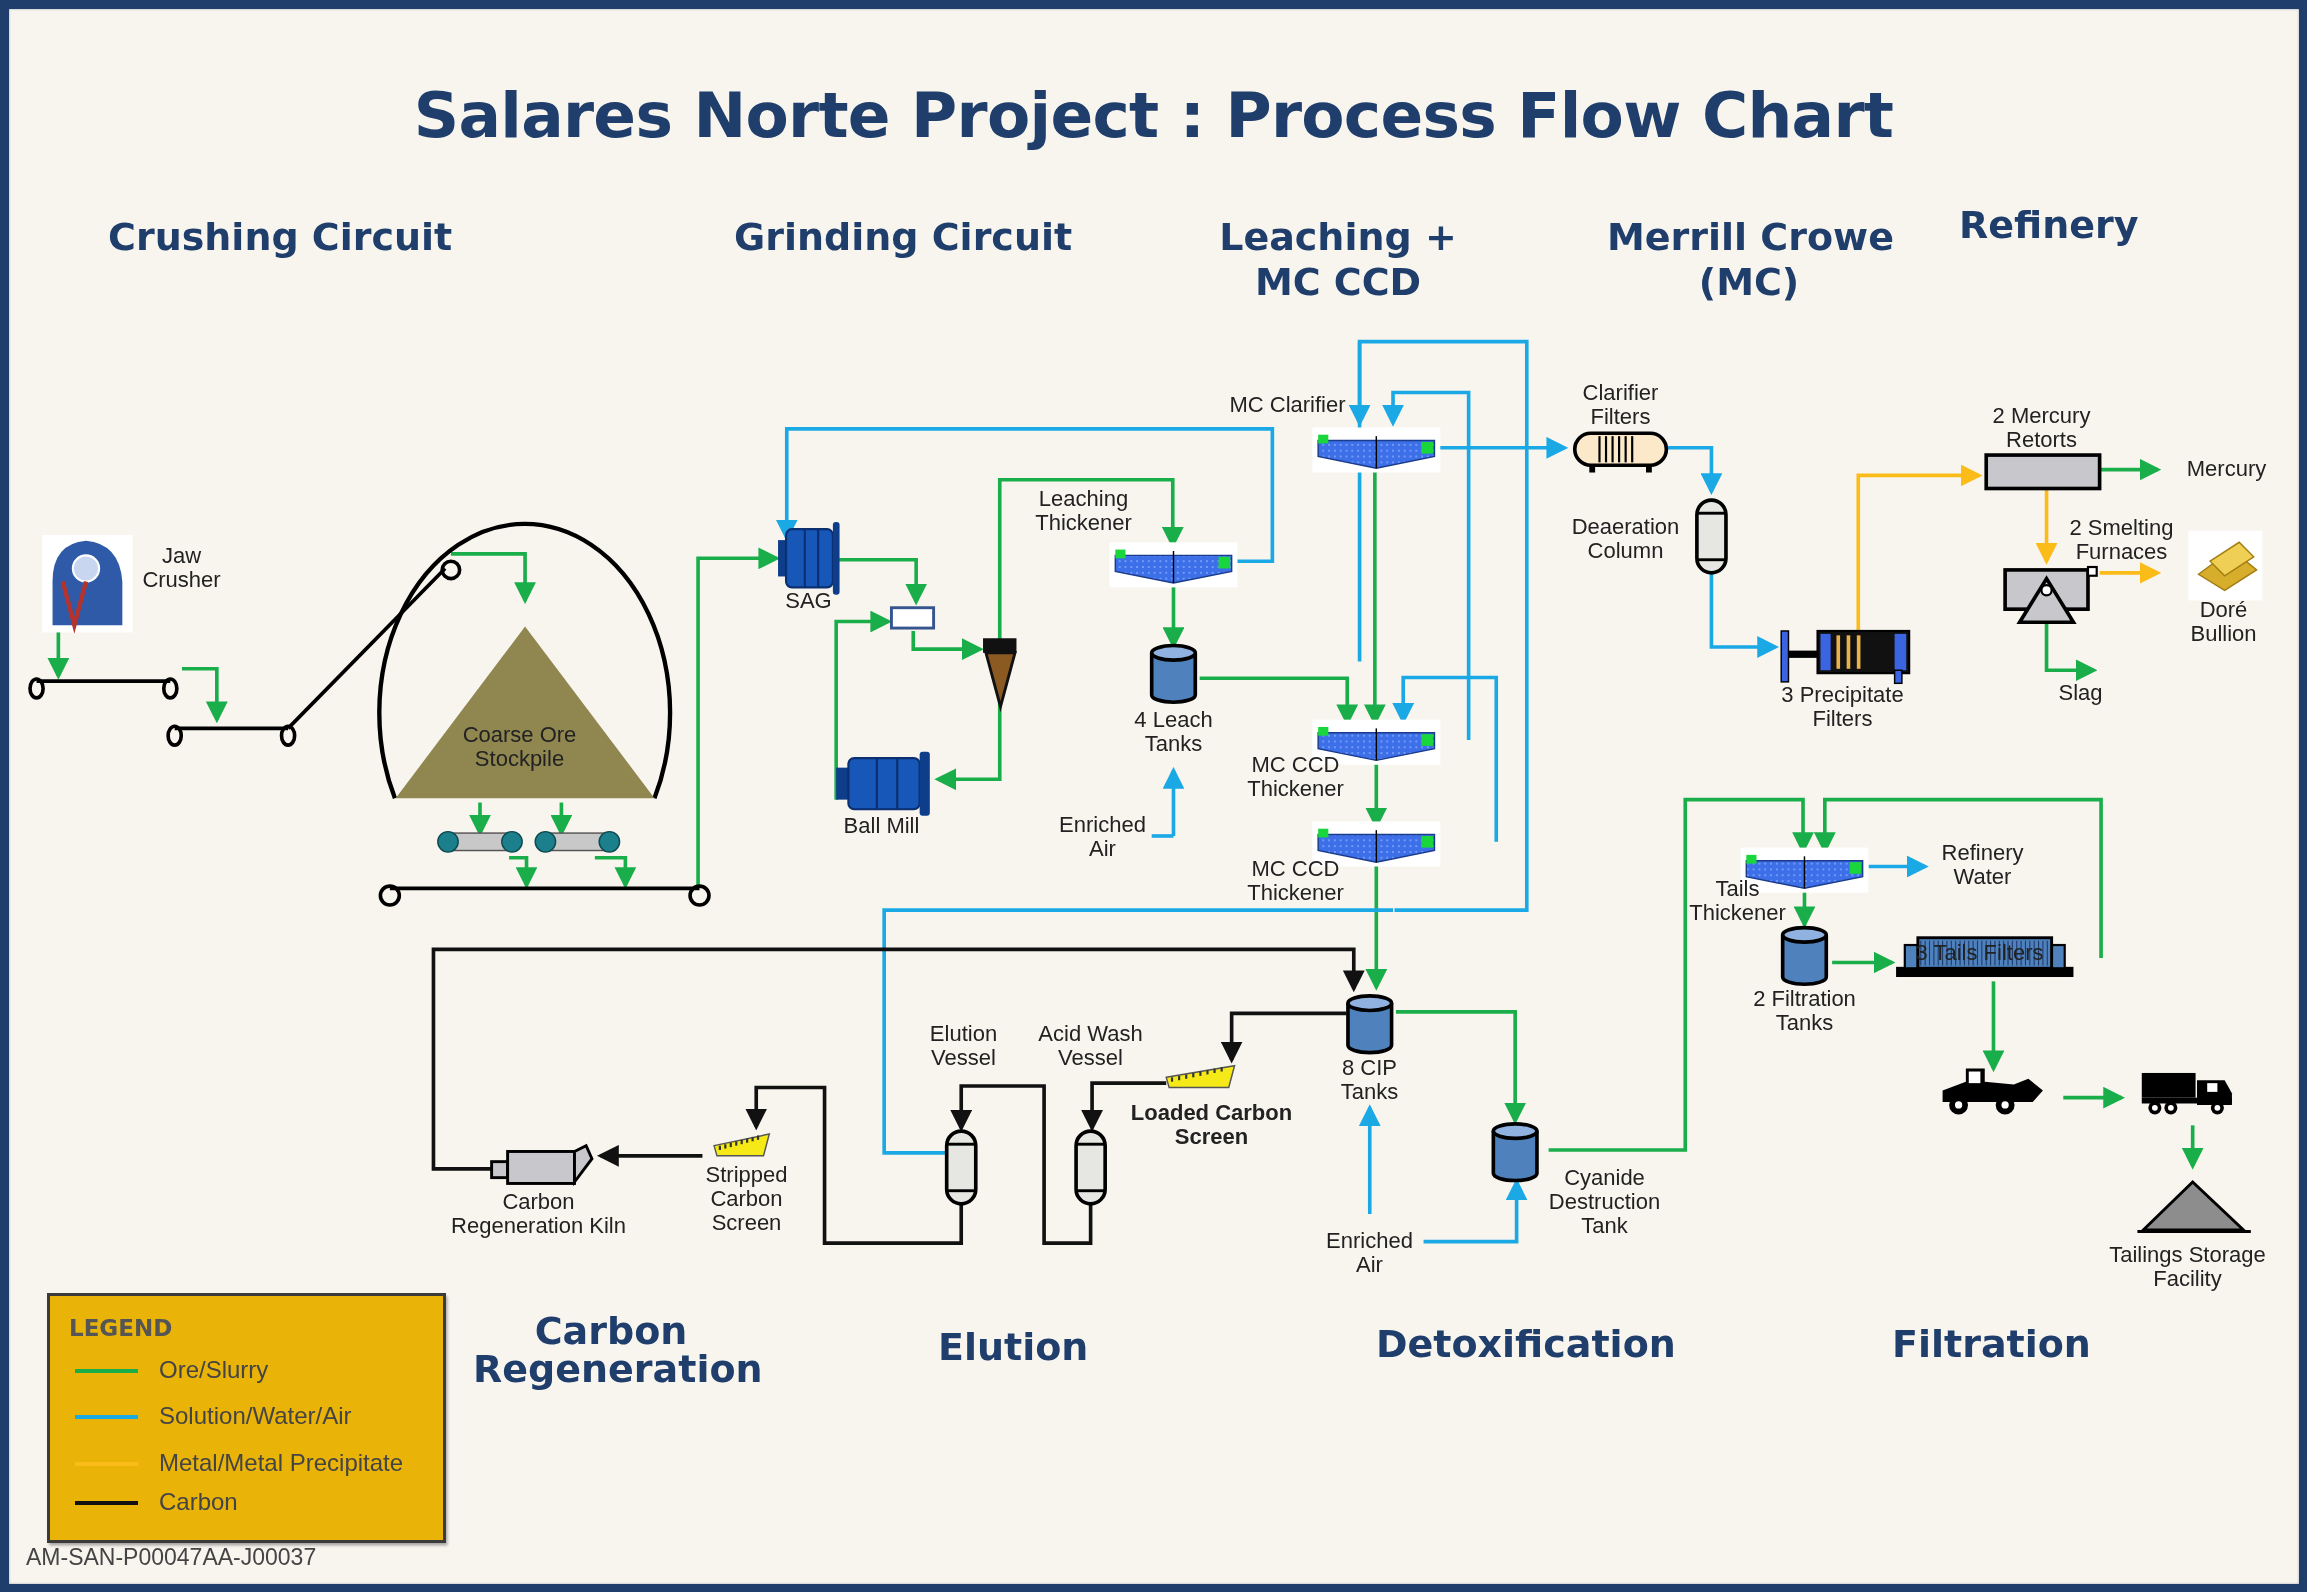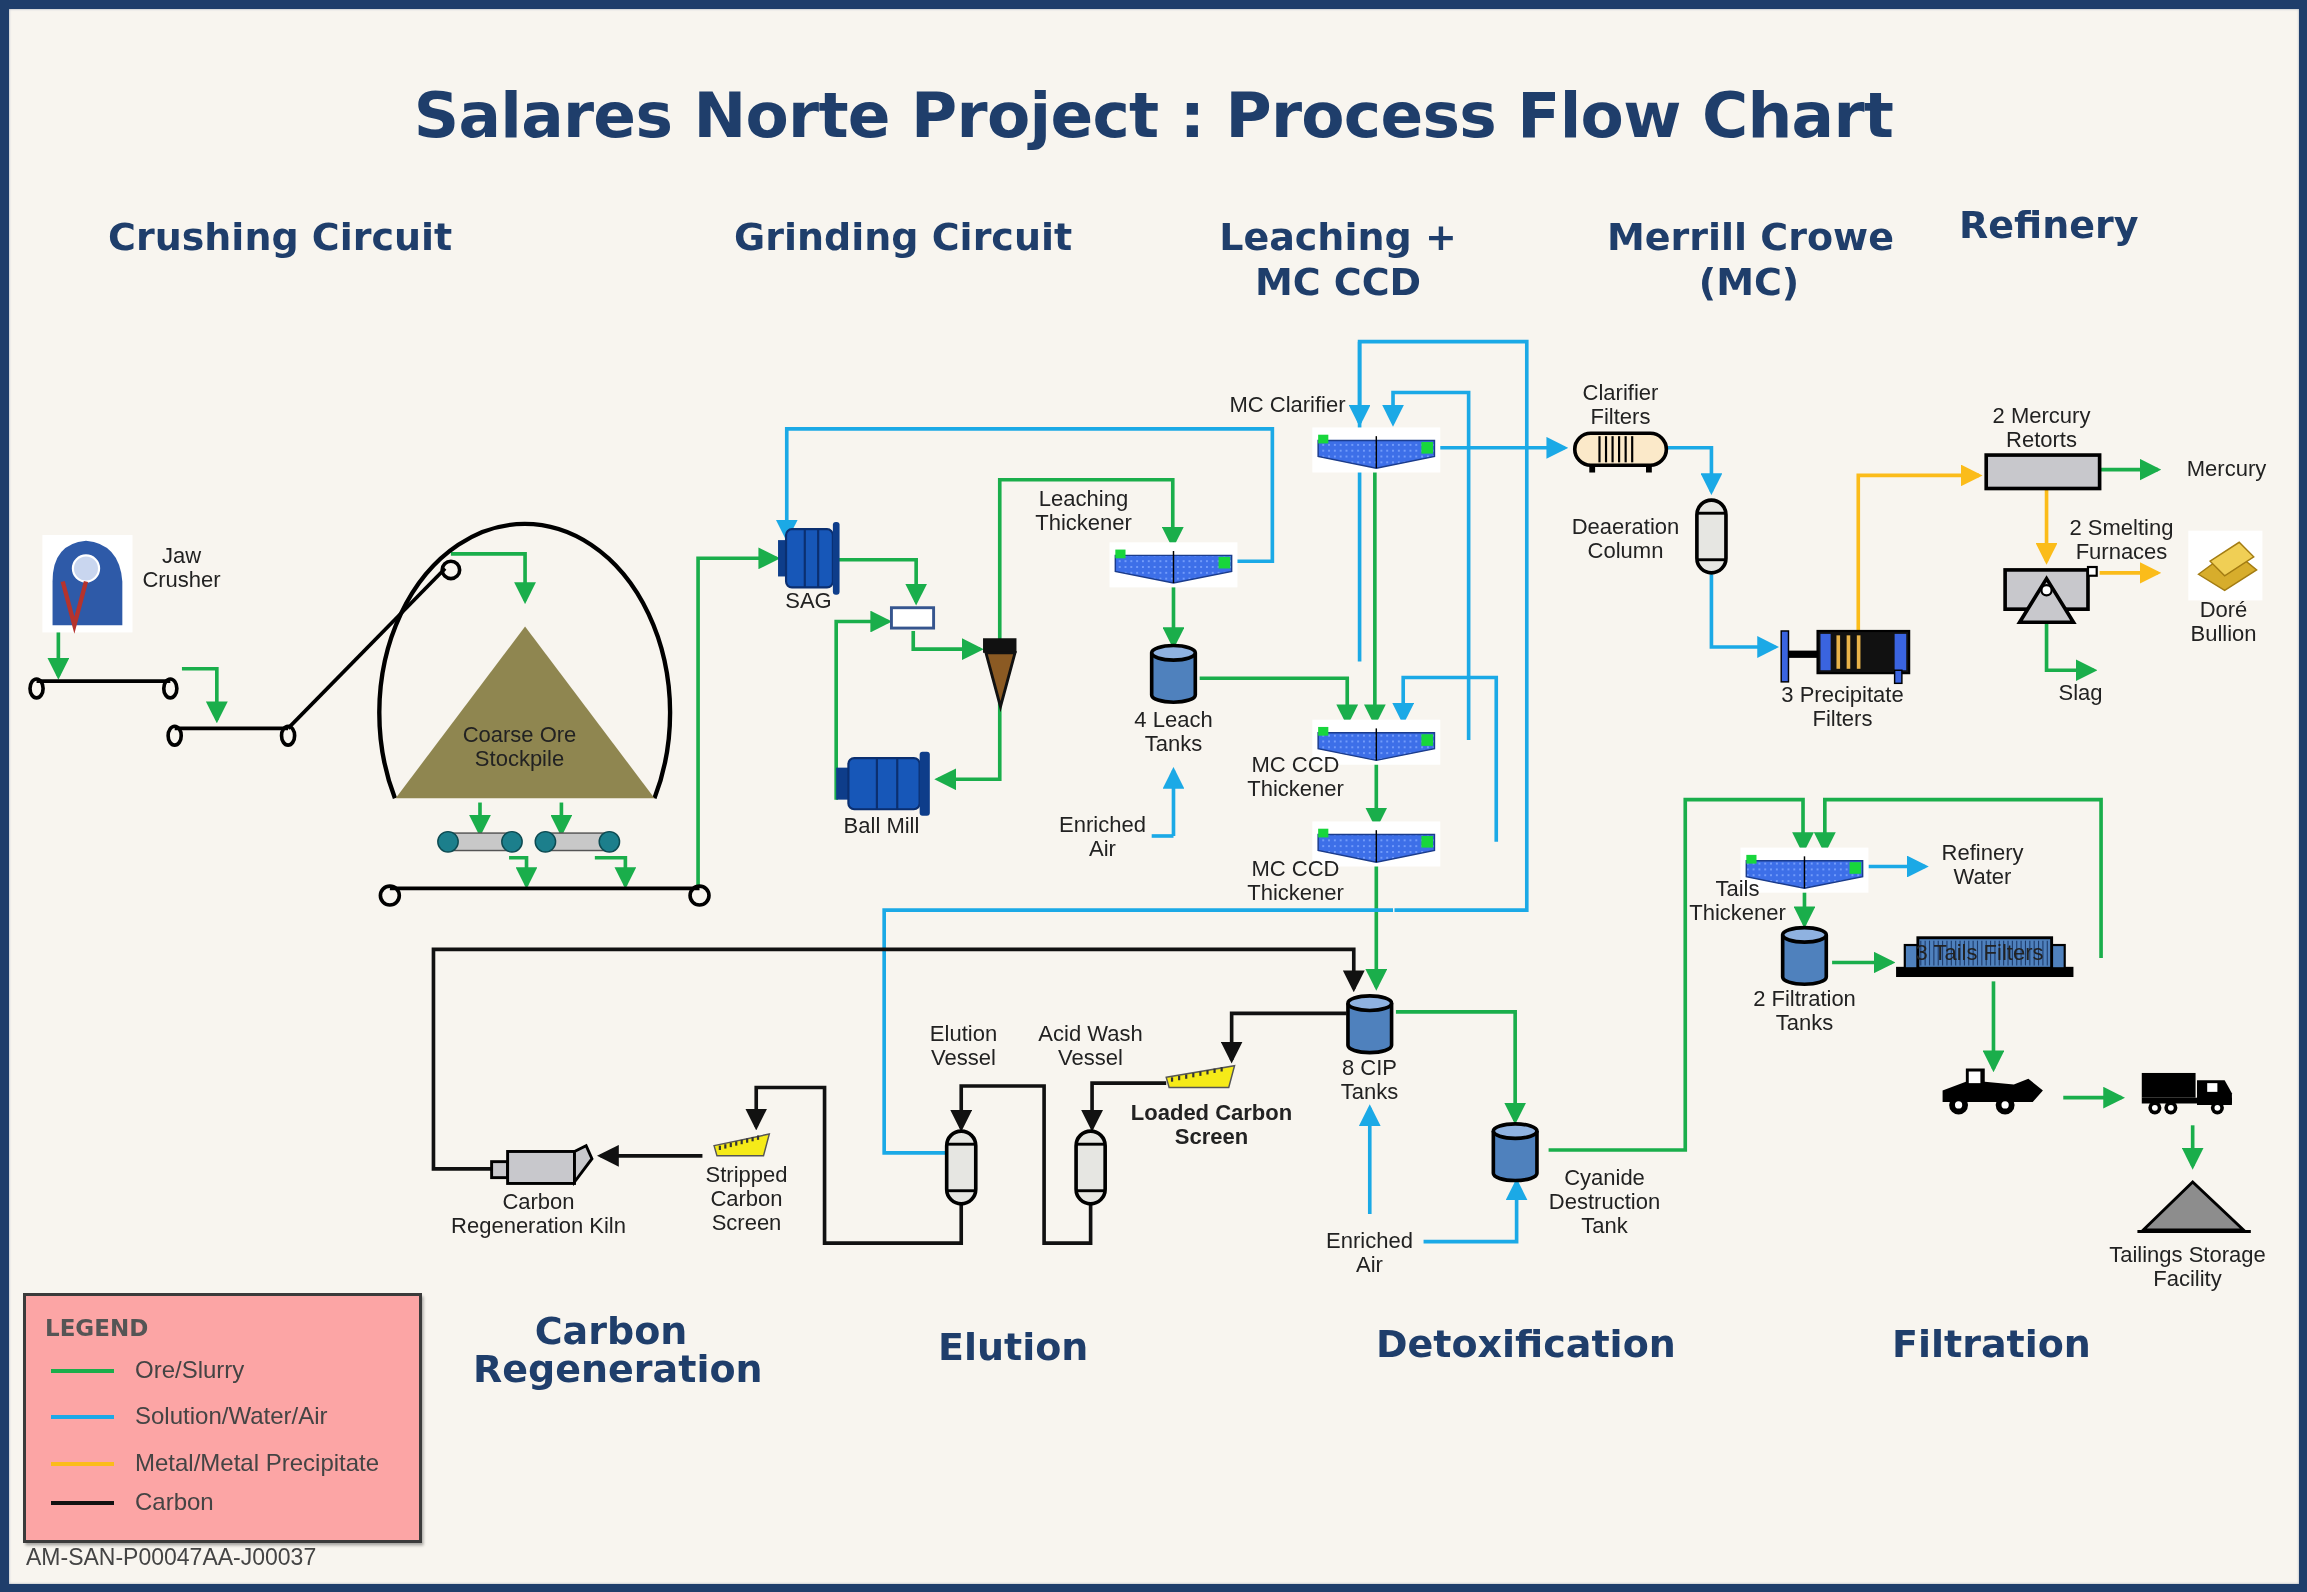--- a/index.html
+++ b/index.html
@@ -2,21 +2,21 @@
 <html style="font-size:11.6px"><head>
 <meta charset="utf-8">
 <style>
   html,body{margin:0;padding:0;background:#1f3e6b;}
   body{width:2307px;height:1592px;position:relative;overflow:hidden;font-family:"DejaVu Sans",sans-serif;}
   #frame{position:absolute;left:8.7px;top:8.7px;width:2290px;height:1575px;background:#f8f5ef;box-shadow:inset 0 0 2.2px #8a97ad;}
   #canvas{position:absolute;left:0;top:0;}
   .title{position:absolute;left:0;width:2307px;top:71px;text-align:center;font-family:"DejaVu Sans",sans-serif;font-weight:bold;font-size:63px;color:#1f3e6b;letter-spacing:-0.7px;margin-top:8px;}
   .sec{position:absolute;font-family:"DejaVu Sans",sans-serif;font-weight:bold;font-size:38px;color:#1f3e6b;text-align:center;line-height:45px;white-space:nowrap;}
   .lbl{position:absolute;font-family:"Liberation Sans",sans-serif;font-size:22px;color:#222;text-align:center;line-height:24px;white-space:nowrap;}
-  #legend{position:absolute;left:23px;top:1293px;width:393px;height:244px;background:#fca5a5;border:3.6px solid #3b3b3b;box-shadow:2.2px 2.9px 2.9px rgba(0,0,0,.35);}
+  #legend{position:absolute;left:47px;top:1293px;width:393px;height:244px;background:#eab308;border:3.6px solid #3b3b3b;box-shadow:2.2px 2.9px 2.9px rgba(0,0,0,.35);}
   #legend .lt{position:absolute;left:19px;top:19px;font-family:"DejaVu Sans",sans-serif;font-weight:bold;font-size:23px;color:#555;}
   #legend .row{position:absolute;left:25px;height:29px;}
   #legend .sw{position:absolute;left:0;top:13px;width:63px;height:3.6px;}
   #legend .rt{position:absolute;left:84px;top:0;font-family:"Liberation Sans",sans-serif;font-size:24px;color:#444;white-space:nowrap;}
   #docid{position:absolute;left:26px;top:1544px;font-family:"Liberation Sans",sans-serif;font-size:23px;color:#444;}
 </style>
 </head>
 <body>
 
 <div id="frame"></div>

